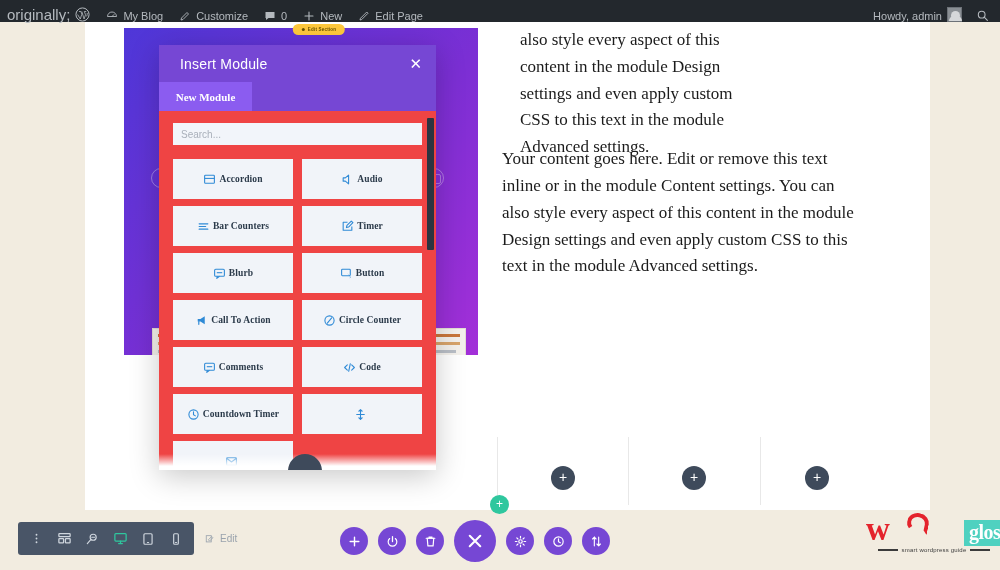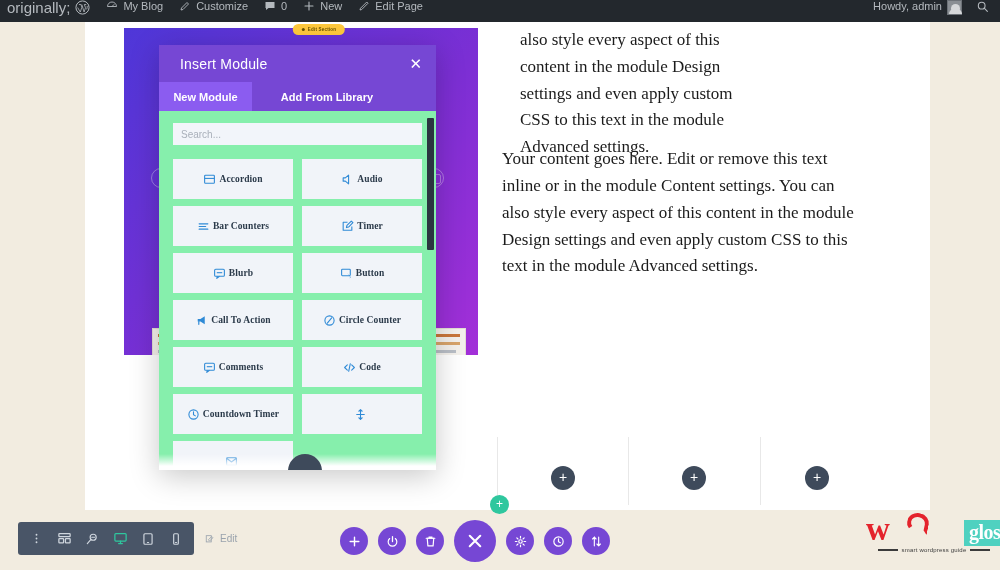--- a/index.html
+++ b/index.html
@@ -13,21 +13,21 @@
   #root { position: relative; width: 1000px; height: 570px; overflow: hidden; background: #f2ece0; }
 
   
   .adminbar {
     position: absolute; top: 0; left: 0; width: 1000px; height: 22px;
     background: #23282d; color: #b4b9be;
     display: flex; align-items: center;
     font-size: 11px; z-index: 60;
   }
   .ab-item {
-    display: flex; align-items: flex-start; gap: 5px;
+    display: flex; align-items: flex-end; gap: 5px;
     padding: 0 8px; height: 22px; color: #b4b9be; white-space: nowrap;
   }
   .ab-item:first-child { padding-left: 7px; }
   .ab-spacer { flex: 1 1 auto; }
   .ab-glyph { font-size: 12px; line-height: 1; color: #b4b9be; display:inline-block; }
   .wp-logo { font-size: 15px; line-height: 1; }
   .ab-avatar {
     width: 15px; height: 15px; background: #8a8f94;
     border: 1px solid #6d7278; display:inline-block; position: relative;
   }
@@ -120,27 +120,27 @@
     justify-content: space-between; padding: 0 14px; flex: 0 0 auto;
   }
   .modal-title { color: #fff; font-size: 14px; letter-spacing: .2px; margin-left: 7px; }
   .modal-close {
     color: #fff; font-size: 15px; line-height: 1; cursor: pointer;
     font-family: "Liberation Sans", sans-serif;
   }
   .modal-tabs { display: flex; flex: 0 0 auto; background: #7647d4; height: 29px; }
   .tab {
     flex: 0 0 auto; display: flex; align-items: center; justify-content: center;
-    font-family: Liberation Sans, sans-serif; font-weight: bold;
+    font-family: Liberation Serif, serif; font-weight: bold;
     font-size: 11px; color: #fff; height: 29px;
   }
   .tab.new { width: 93px; background: #8b5cf0; }
   .tab.lib { width: 150px; background: #7647d4; }
   .modal-body {
-    flex: 1 1 auto; position: relative; overflow: hidden; background: #86efac;
+    flex: 1 1 auto; position: relative; overflow: hidden; background: #ef4444;
     padding: 12px 14px 12px;
   }
   .search-wrap { margin-bottom: 14px; }
   .search-input {
     width: 100%; height: 22px; border: none; background: #f2f5fa;
     padding: 0 8px; font-size: 10px; color: #9aa3ad;
     font-family: "Liberation Sans", sans-serif; outline: none;
   }
   .search-input::placeholder { color: #a9b0ba; }
   .mod-grid {
@@ -333,21 +333,20 @@
   <span>Edit</span>
 </div>
 
 <div class="modal">
   <div class="modal-head">
     <div class="modal-title">Insert Module</div>
     <div class="modal-close">✕</div>
   </div>
   <div class="modal-tabs">
     <div class="tab new">New Module</div>
-    <div class="tab lib">Add From Library</div>
   </div>
   <div class="modal-body">
     <div class="search-wrap">
       <input class="search-input" type="text" placeholder="Search..." style="">
     </div>
     <div class="mod-grid">
 
       <div class="mod-card">
         <span class="mod-ico">
           <svg width="13" height="13" viewBox="0 0 24 24">

